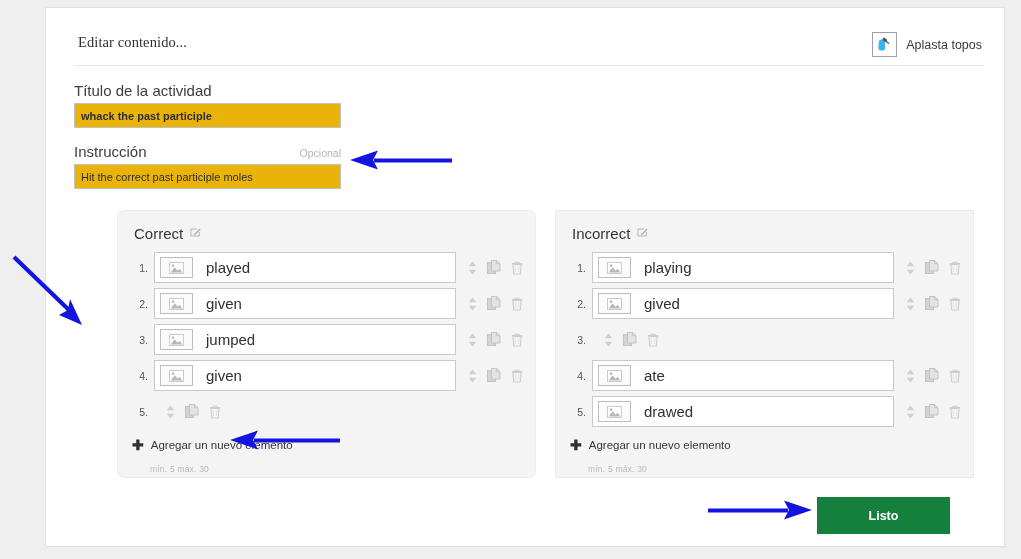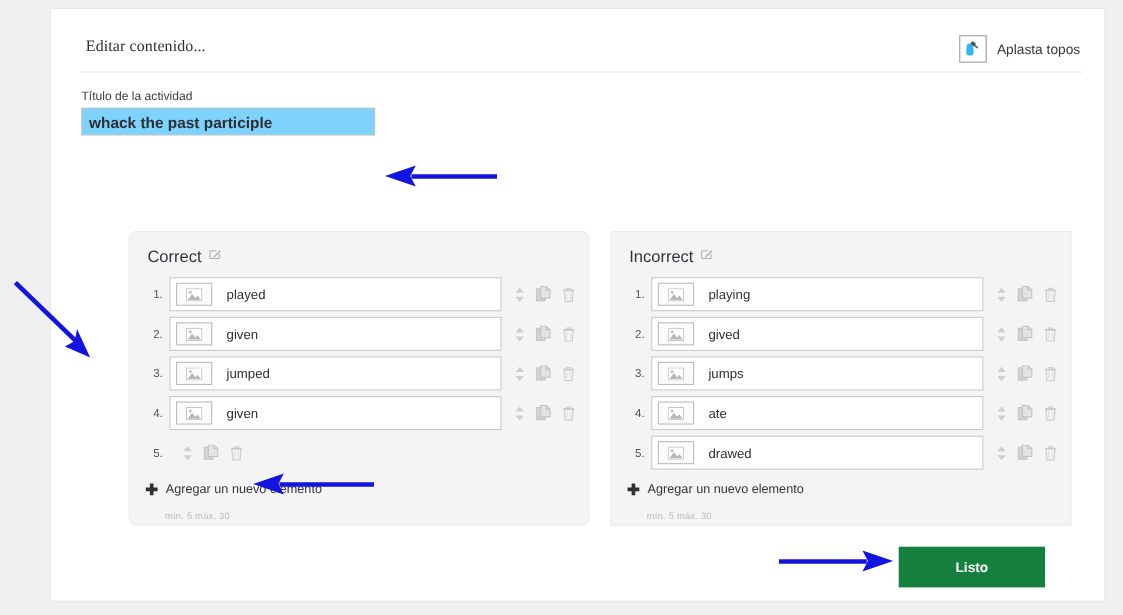--- a/index.html
+++ b/index.html
@@ -80,35 +80,35 @@
     left: 28px;
   }
   .field-label-row {
     width: 267px;
     display: flex;
     justify-content: space-between;
     align-items: baseline;
     margin-bottom: 4px;
   }
   .field-label {
-    font-size: 11px;
+    font-size: 15px;
     color: #3d3d42;
   }
   .field-optional {
     font-size: 10.5px;
     color: #b4b4b8;
   }
   .text-input {
     width: 267px;
     height: 25px;
     box-sizing: border-box;
     border: 1px solid #c3c3c3;
-    background: #7dd3fc;
+    background: #eab308;
     font-family: "Liberation Sans", sans-serif;
-    font-size: 14px;
+    font-size: 11px;
     color: #2e2e33;
     padding: 0 6px;
     outline: none;
   }
   #field-title { top: 74px; }
   #field-instruction { top: 135px; }
   #field-title .text-input { font-weight: bold; }
 
   
   .panel {
@@ -168,21 +168,21 @@
     height: 21px;
     box-sizing: border-box;
     border: 1px solid #bdbdbd;
     background: #fbfbfb;
     display: flex;
     align-items: center;
     justify-content: center;
     flex: none;
   }
   .item-text {
-    font-size: 12px;
+    font-size: 15px;
     color: #2f2f34;
     padding-left: 13px;
     white-space: nowrap;
     overflow: hidden;
   }
   .row-actions {
     display: flex;
     align-items: center;
     gap: 10px;
     padding-left: 12px;
@@ -263,20 +263,27 @@
     <div class="header-rule"></div>
   </div>
 
   <div class="field" id="field-title">
     <div class="field-label-row">
       <span class="field-label">Título de la actividad</span>
     </div>
     <input class="text-input" type="text" value="whack the past participle" style="">
   </div>
 
+  <div class="field" id="field-instruction">
+    <div class="field-label-row">
+      <span class="field-label">Instrucción</span>
+      <span class="field-optional">Opcional</span>
+    </div>
+    <input class="text-input" type="text" value="Hit the correct past participle moles" style="">
+  </div>
 
   <div class="panel" id="panel-correct">
     <div class="panel-head">
       <span class="panel-title">Correct</span>
       <span class="edit-icon">
         <svg width="11" height="11" viewBox="0 0 12 12" aria-hidden="true">
           <path d="M1 2.2h6.4M1 2.2v7.6h9.2V5.2" stroke="#b0b0b4" stroke-width="1" fill="none"></path>
           <path d="M4.6 7.6 10.6 1.6l1.0 1.0-6.0 6.0-1.4 0.4z" fill="#b0b0b4"></path>
         </svg>
       </span>
@@ -501,30 +508,20 @@
             <span><svg width="12" height="14" viewBox="0 0 12 14" aria-hidden="true">
                 <path d="M0.8 2.6 h10.4" stroke="#cdcdcd" stroke-width="1.2"></path>
                 <path d="M4.2 2.4 v-1.2 h3.6 v1.2" fill="none" stroke="#cdcdcd" stroke-width="1.1"></path>
                 <path d="M1.9 3.4 h8.2 l-0.8 9.6 h-6.6 z" fill="none" stroke="#cdcdcd" stroke-width="1.1"></path>
                 <path d="M4.4 5.4 v5.6 M7.6 5.4 v5.6" stroke="#dcdcdc" stroke-width="0.9"></path>
               </svg></span>
           </span>
         </div>
         <div class="item-row">
           <span class="item-index">3.</span>
-          <div class="item-box">
-            <span class="thumb">
-              <svg width="15" height="12" viewBox="0 0 16 13" aria-hidden="true">
-                <rect x="0.5" y="0.5" width="15" height="12" fill="#ffffff" stroke="#c6c6c6"></rect>
-                <circle cx="4.2" cy="4.0" r="1.5" fill="#c0c0c0"></circle>
-                <path d="M1.6 11.5 L6 5.6 L9.2 9.6 L11.4 7.2 L14.4 11.5 Z" fill="#b8b8b8"></path>
-              </svg>
-            </span>
-            <span class="item-text">jumps</span>
-          </div>
           <span class="row-actions">
             <span><svg width="9" height="14" viewBox="0 0 9 14" aria-hidden="true">
                 <path d="M4.5 0.5 L8.3 5.2 L0.7 5.2 Z" fill="#cfcfcf"></path>
                 <path d="M4.5 13.5 L8.3 8.8 L0.7 8.8 Z" fill="#cfcfcf"></path>
               </svg></span>
             <span><svg width="14" height="15" viewBox="0 0 14 15" aria-hidden="true">
                 <rect x="0.5" y="2.5" width="8" height="11" fill="#d3d3d3" stroke="#c3c3c3"></rect>
                 <path d="M4.5 0.5 h5 l3.5 3.2 v7.3 h-8.5 z" fill="#e3e3e3" stroke="#c3c3c3"></path>
                 <path d="M9.5 0.5 v3.2 h3.5" fill="none" stroke="#c3c3c3"></path>
               </svg></span>

